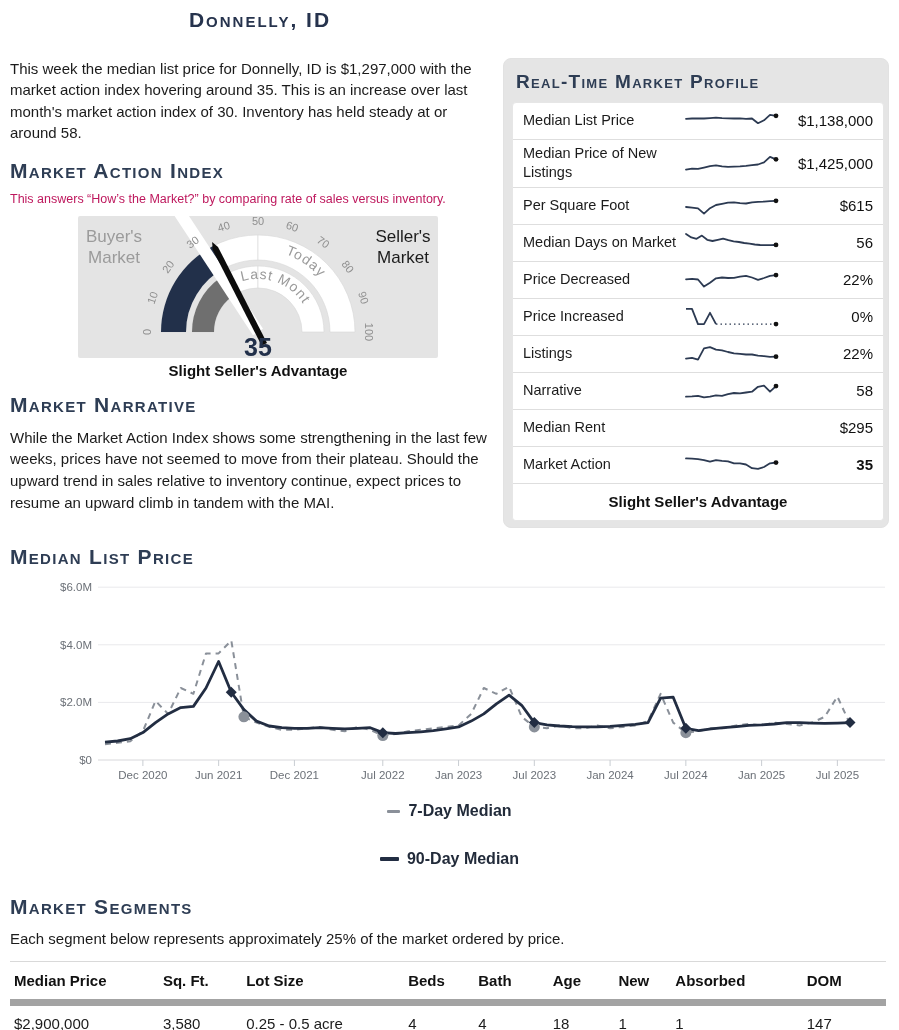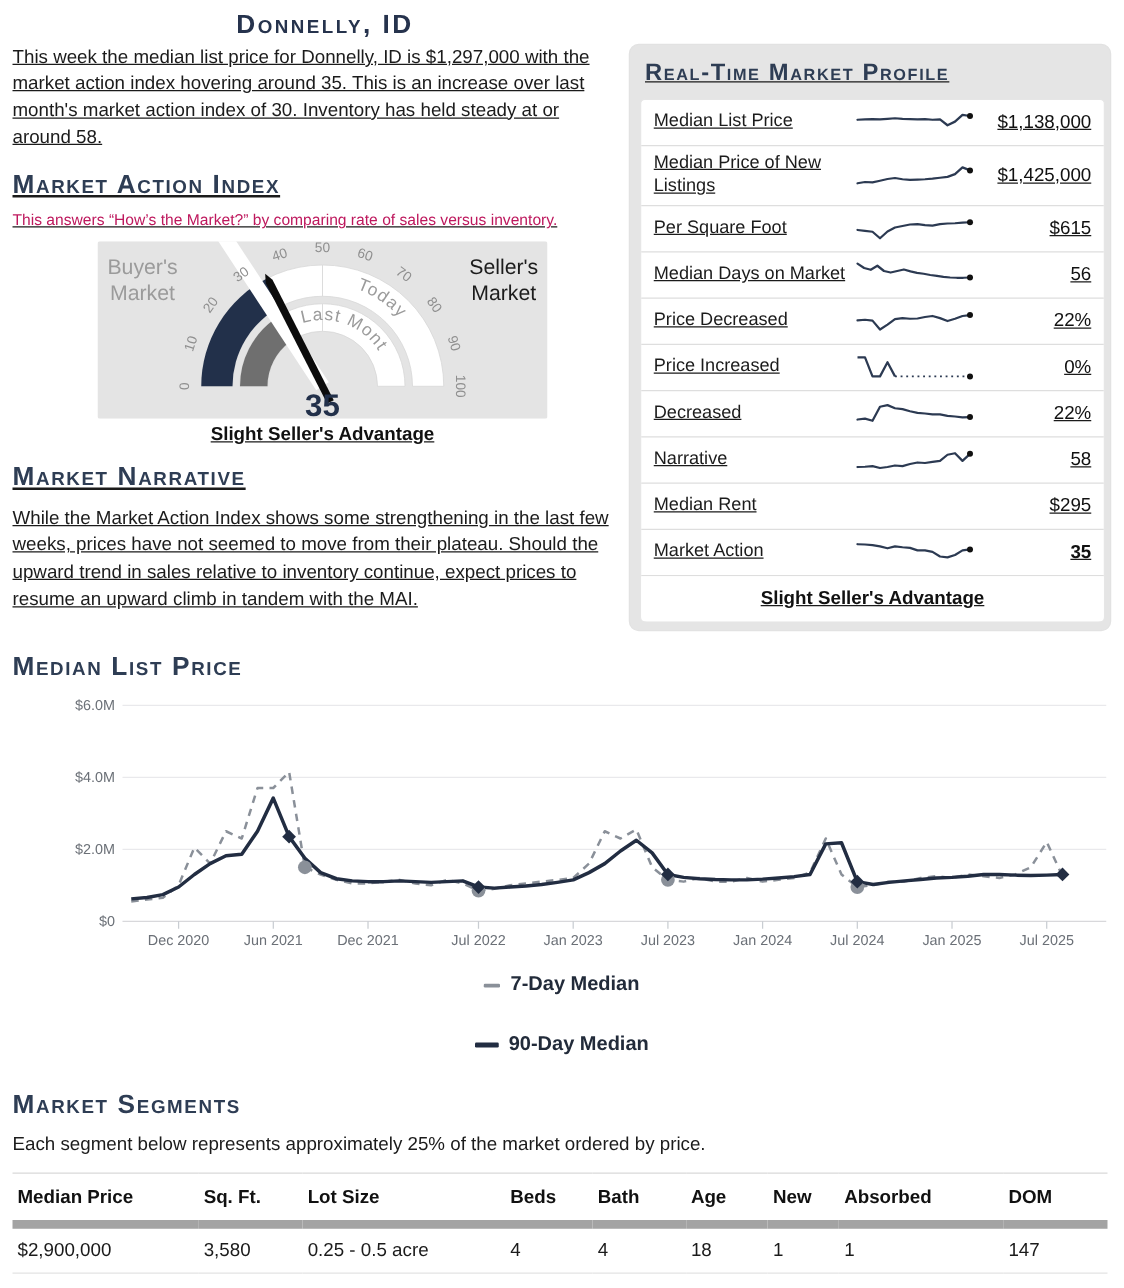--- a/index.html
+++ b/index.html
@@ -13,21 +13,21 @@
   .sc-heading {
     font-variant:small-caps; font-weight:700; color:#2e3d54;
     letter-spacing:1.3px; font-size:21px; line-height:1.2;
   }
   .page-title {
     width:500px; text-align:center; font-variant:small-caps; font-weight:700;
     color:#26334d; letter-spacing:2px; font-size:21px; margin:2px 0 0 0;
   }
   .page-subtitle { width:879px; text-align:center; font-size:16px; color:#1d1d1d; margin-top:4px; }
 
-  .top-cols { display:flex; margin-top:3px;text-decoration:underline; }
+  .top-cols { display:flex; margin-top:26px; }
   .left-col { width:483px; }
   .right-col { width:386px; margin-left:10px; }
 
   .intro { font-size:15px; line-height:1.42; color:#1b1b1b; padding-right:6px; }
 
   .mai-heading { margin-top:15px; }
   .mai-subtext { font-size:12.5px; color:#be185d; margin-top:9px; }
 
   .gauge-wrap { margin:10px 0 0 68px; width:360px; }
   .gauge-svg { display:block; width:360px; height:142px; }
@@ -176,21 +176,21 @@
             <div class="profile-row">
               <span class="p-label">Price Increased</span>
               <svg class="p-spark" viewBox="0 0 102 28">
                 <polyline points="3.0,5.9 9.0,5.9 15.0,21.1 21.0,21.1 27.0,9.8 33.0,21.1" fill="none" stroke="#2c3a52" stroke-width="1.8" stroke-linejoin="round"></polyline>
                 <polyline points="33.0,21.1 39.0,21.1 45.0,21.1 51.0,21.1 57.0,21.1 63.0,21.1 69.0,21.1 75.0,21.1 81.0,21.1 87.0,21.1 93.0,21.1" fill="none" stroke="#2c3a52" stroke-width="1.4" stroke-dasharray="1.5,3"></polyline>
                 <circle cx="93" cy="21.1" r="2.4" fill="#111"></circle>
               </svg>
               <span class="p-value">0%</span>
             </div>
             <div class="profile-row">
-              <span class="p-label">Decreased</span>
+              <span class="p-label">Listings</span>
               <svg class="p-spark" viewBox="0 0 102 28">
                 <polyline points="3.0,18.6 9.0,17.9 15.0,19.6 21.0,8.4 27.0,7.1 33.0,9.6 39.0,10.3 45.0,12.0 51.0,13.3 57.0,13.8 63.0,14.5 69.0,14.5 75.0,15.7 81.0,16.2 87.0,16.9 93.0,16.7" fill="none" stroke="#2c3a52" stroke-width="1.8" stroke-linejoin="round" stroke-linecap="round"></polyline>
                 <circle cx="93" cy="16.689999999999998" r="2.4" fill="#111"></circle>
               </svg>
               <span class="p-value">22%</span>
             </div>
             <div class="profile-row">
               <span class="p-label">Narrative</span>
               <svg class="p-spark" viewBox="0 0 102 28">
                 <polyline points="3.0,19.6 9.0,19.4 15.0,18.9 21.0,20.4 27.0,19.6 33.0,18.4 39.0,18.9 45.0,17.2 51.0,16.0 57.0,16.4 63.0,15.5 69.0,14.7 75.0,9.8 81.0,8.6 87.0,14.7 93.0,9.1" fill="none" stroke="#2c3a52" stroke-width="1.8" stroke-linejoin="round" stroke-linecap="round"></polyline>

